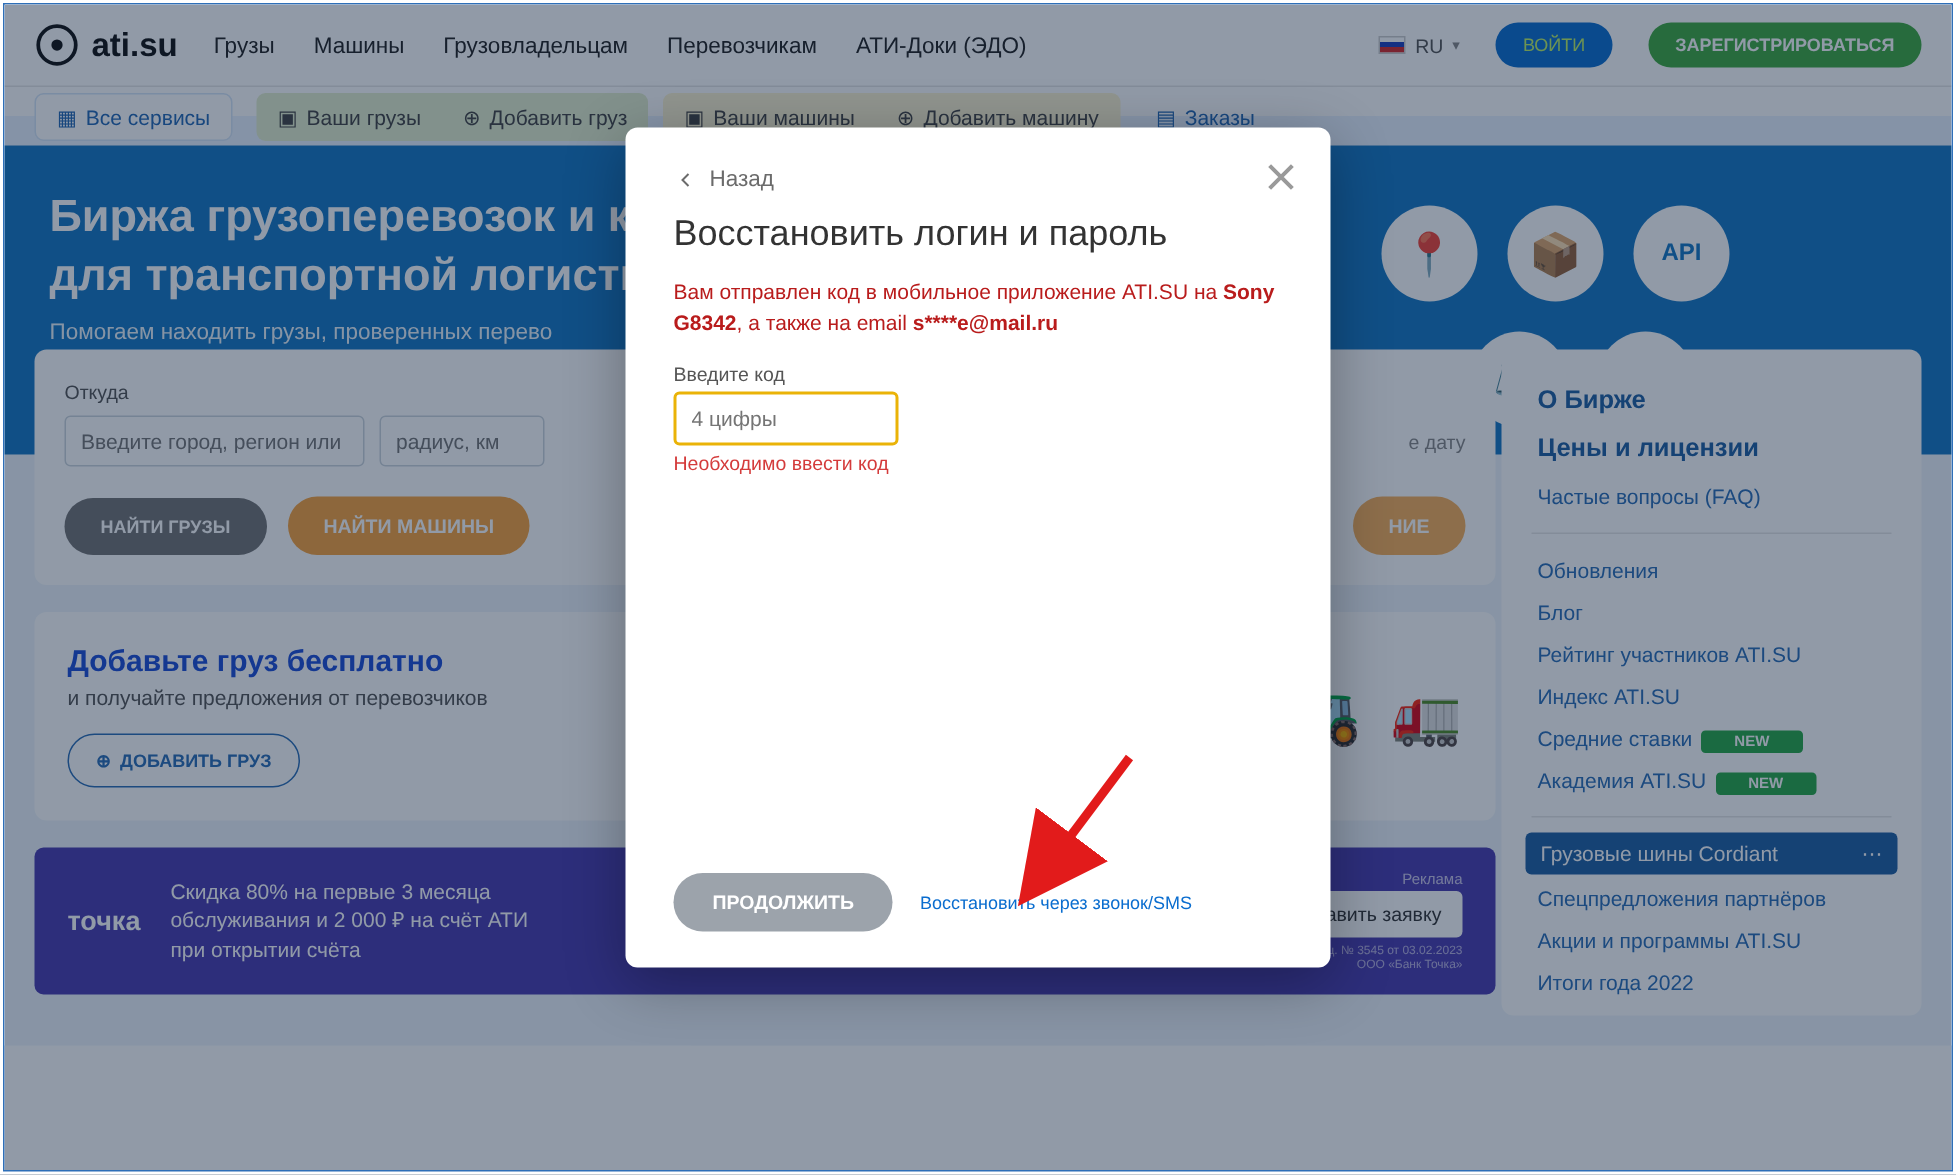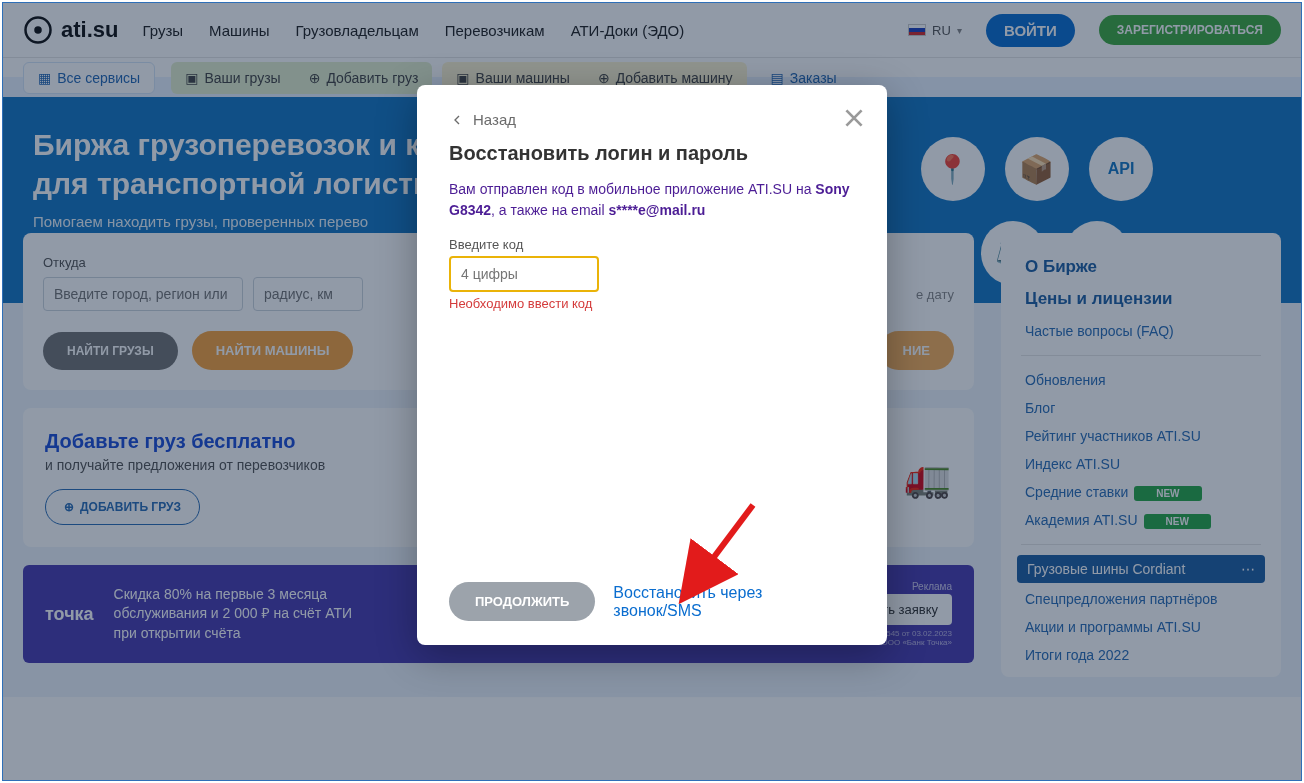--- a/index.html
+++ b/index.html
@@ -26,21 +26,21 @@
     gap: 24px;
     background: #fff;
   }
   .logo { display: flex; align-items: center; gap: 8px; font-weight: 700; font-size: 22px; color:#111;}
   .logo svg { width: 30px; height: 30px; }
   .nav-main { display:flex; gap: 26px; font-size:15px; color:#222;align-items:center;}
   .nav-main span { cursor: pointer; }
   .spacer { flex:1; }
   .lang { display:flex; align-items:center; gap:6px; font-size:13px; color:#555;}
   .lang .flag{width:18px;height:12px;background:linear-gradient(to bottom,#fff 33%,#1c3fbe 33%,#1c3fbe 66%,#d62828 66%);border:1px solid #ccc;}
-  .btn-login { background:#0a6dcf; color:#ffffff; border:none; padding:8px 18px; border-radius:18px; font-size:15px; font-weight:700; cursor:pointer;}
+  .btn-login { background:#0a6dcf; color:#bef264; border:none; padding:8px 18px; border-radius:18px; font-size:12px; font-weight:400; cursor:pointer;}
   .btn-register { background:#3faa3f; color:#fff; border:none; padding:8px 18px; border-radius:18px; font-size:12px; font-weight:600; cursor:pointer;}
 
   
   .subbar {
     display:flex; align-items:center; gap: 0;
     height: 40px; padding: 0 20px; font-size: 14px;
     background: linear-gradient(#fff 50%, #eaf3ff 50%);
     border-top:1px solid #e5e5e5;
   }
   .subbar .cell { display:flex; align-items:center; gap:6px; padding: 0 14px; height:32px; color:#2468b5;}
@@ -54,21 +54,21 @@
   .hero h1 { font-size: 30px; font-weight: 600; line-height:1.3; }
   .hero .sub { margin-top: 10px; font-size: 15px; opacity:.92;}
   .hero .stats { margin-top: 14px; display:flex; gap: 34px; font-size:14px;}
   .hero .stat-big{ font-size:24px; font-weight:700;}
   .hero .stat-label{ font-size:15px; opacity:.9;}
   .hero .stat-sub{ font-size:11px; color:#a7cfef;}
   .hero-icons { position:absolute; right:40px; top:40px; display:flex; gap:20px; flex-wrap:wrap; width:340px;}
   .hero-icon { width:64px; height:64px; background:#fff; border-radius:50%; display:flex;align-items:center;justify-content:center; font-size:28px;}
 
   
-  .content { display:flex; padding: 0 20px 20px 20px; gap:27px; background:#eef5fb;}
+  .content { display:flex; padding: 0 20px 20px 20px; gap:4px; background:#eef5fb;}
   .leftcol { flex:1; }
   .sidebar { width: 280px; background:#fff; border-radius:8px; padding: 20px 0 8px 0; margin-top: -70px; position:relative; z-index:2;}
   .sidebar h3 { color:#1e5fa3; font-size:17px; font-weight:600; padding: 4px 24px 8px 24px;}
   .sidebar a { display:block; color:#2a6db6; font-size:14px; padding:6px 24px; text-decoration:none;}
   .sidebar hr { border:none; border-top:1px solid #e5e5e5; margin:10px 20px;}
   .sidebar .promo { background:#1e5fa3; color:#fff; margin:6px 16px 2px 16px; padding:6px 10px; border-radius:4px; display:flex; justify-content:space-between; align-items:center; font-size:14px;}
   .badge-new{ background:#27a845;color:#fff;font-size:10px;padding:2px 22px;border-radius:3px;margin-left:6px;font-weight:700;}
 
   .searchbox { background:#fff; margin-top:-70px; border-radius:8px; padding:20px; position:relative; z-index:2;}
   .searchbox label{ font-size:13px; color:#555;}
@@ -88,28 +88,28 @@
   .modal{
     position:absolute; left:50%; top:82px; transform:translateX(-50%);
     width: 470px; height: 560px;
     background:#fff; border-radius:8px; z-index:60;
     padding: 26px 32px 24px 32px;
     box-shadow:0 10px 40px rgba(0,0,0,.3);
     display:flex; flex-direction:column;
   }
   .modal .back{ display:flex; align-items:center; gap:8px; color:#6b6b6b; font-size:15px; cursor:pointer;}
   .modal .close{ position:absolute; right:20px; top:20px; cursor:pointer; color:#9a9a9a;}
-  .modal h2{ color:#333; font-size:20px; font-weight:700; margin-top:14px;}
-  .modal p.msg{ font-size:14px; color:#4c1d95; margin-top:14px; line-height:1.5;}
+  .modal h2{ color:#333; font-size:24px; font-weight:400; margin-top:14px;}
+  .modal p.msg{ font-size:14px; color:#b91c1c; margin-top:14px; line-height:1.5;}
   .modal .flabel{ font-size:13px; color:#555; margin-top:16px;}
   .modal .code-inp{ width:150px; border:2px solid #eab308; border-radius:4px; padding:8px 10px; font-size:14px; margin-top:4px;}
   .modal .err{ color:#d43b3b; font-size:13px; margin-top:4px;}
   .modal .footer{ margin-top:auto; display:flex; align-items:center; gap:18px;}
   .modal .btn-continue{ background:#9ca3ab; color:#fff; border:none; border-radius:22px; padding:12px 26px; font-size:13px; font-weight:700; cursor:pointer;}
-  .modal .link{ color:#0a6dcf; font-size:16px; cursor:pointer;}
+  .modal .link{ color:#0a6dcf; font-size:12px; cursor:pointer;}
 
   
   .arrow{
     position:absolute; left:672px; top:494px; z-index:70; pointer-events:none;
   }
   .ico-sm{width:16px;height:16px;display:inline-block;}
 </style>
 </head>
 <body>
 

